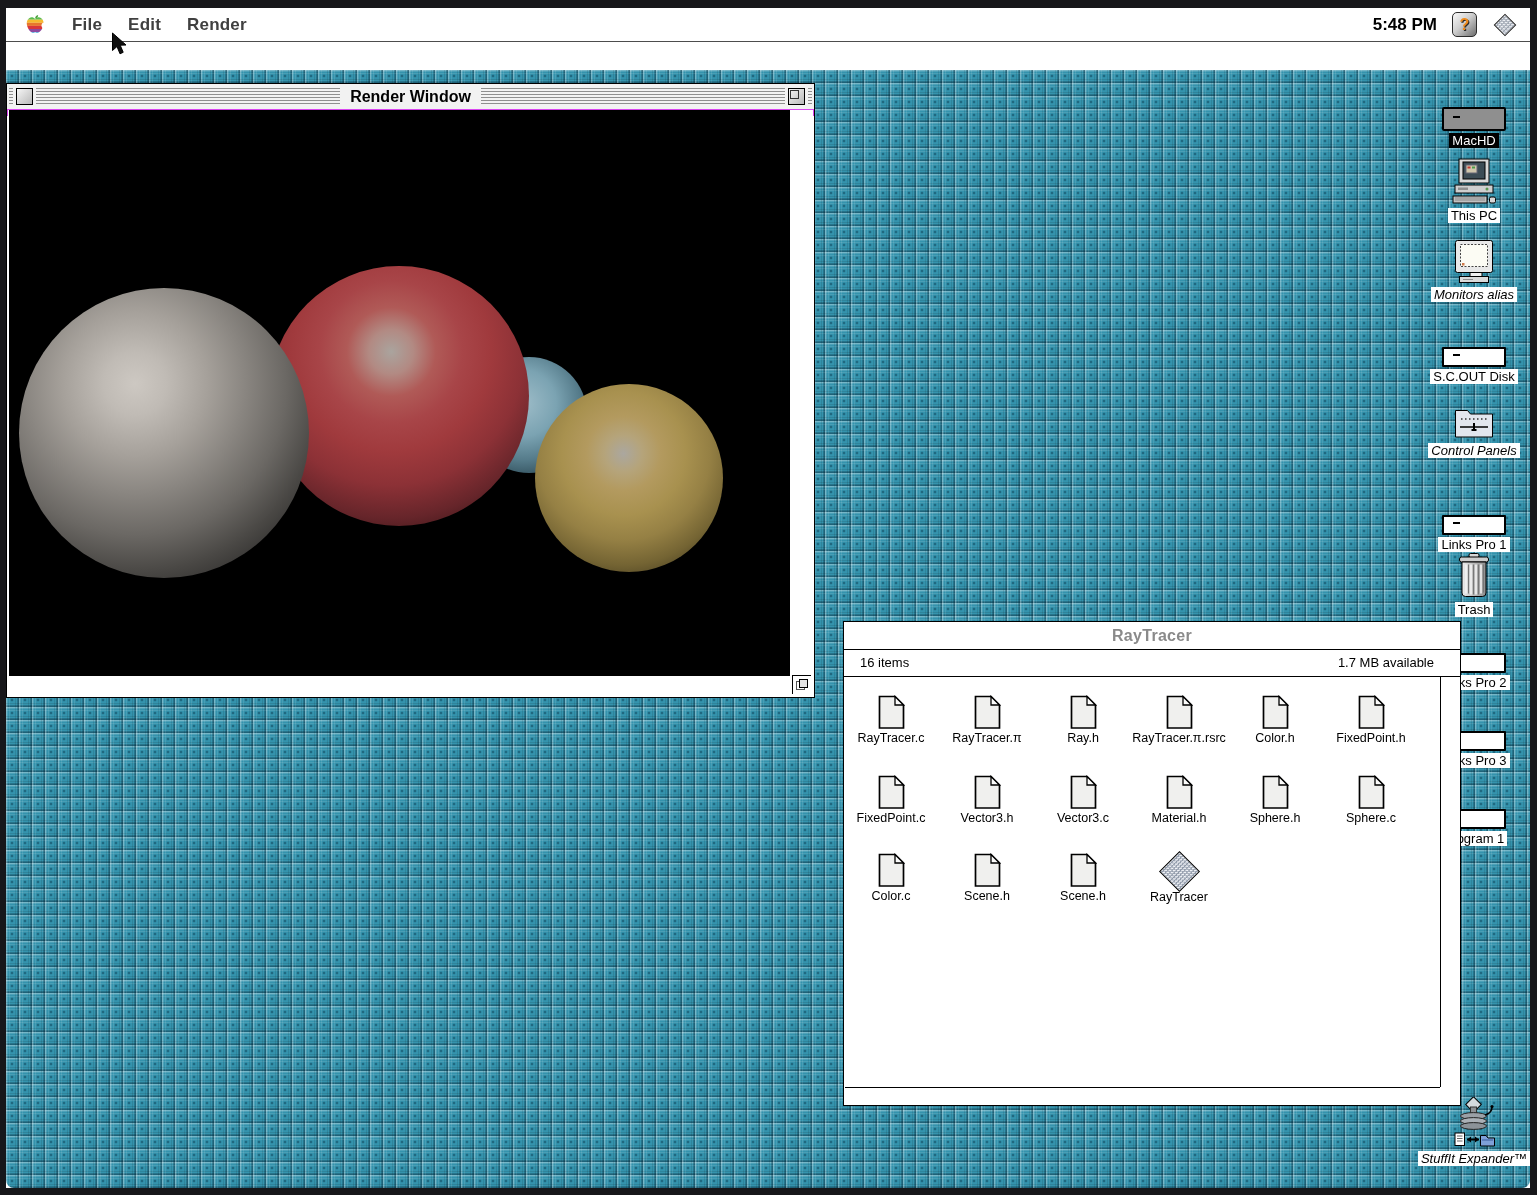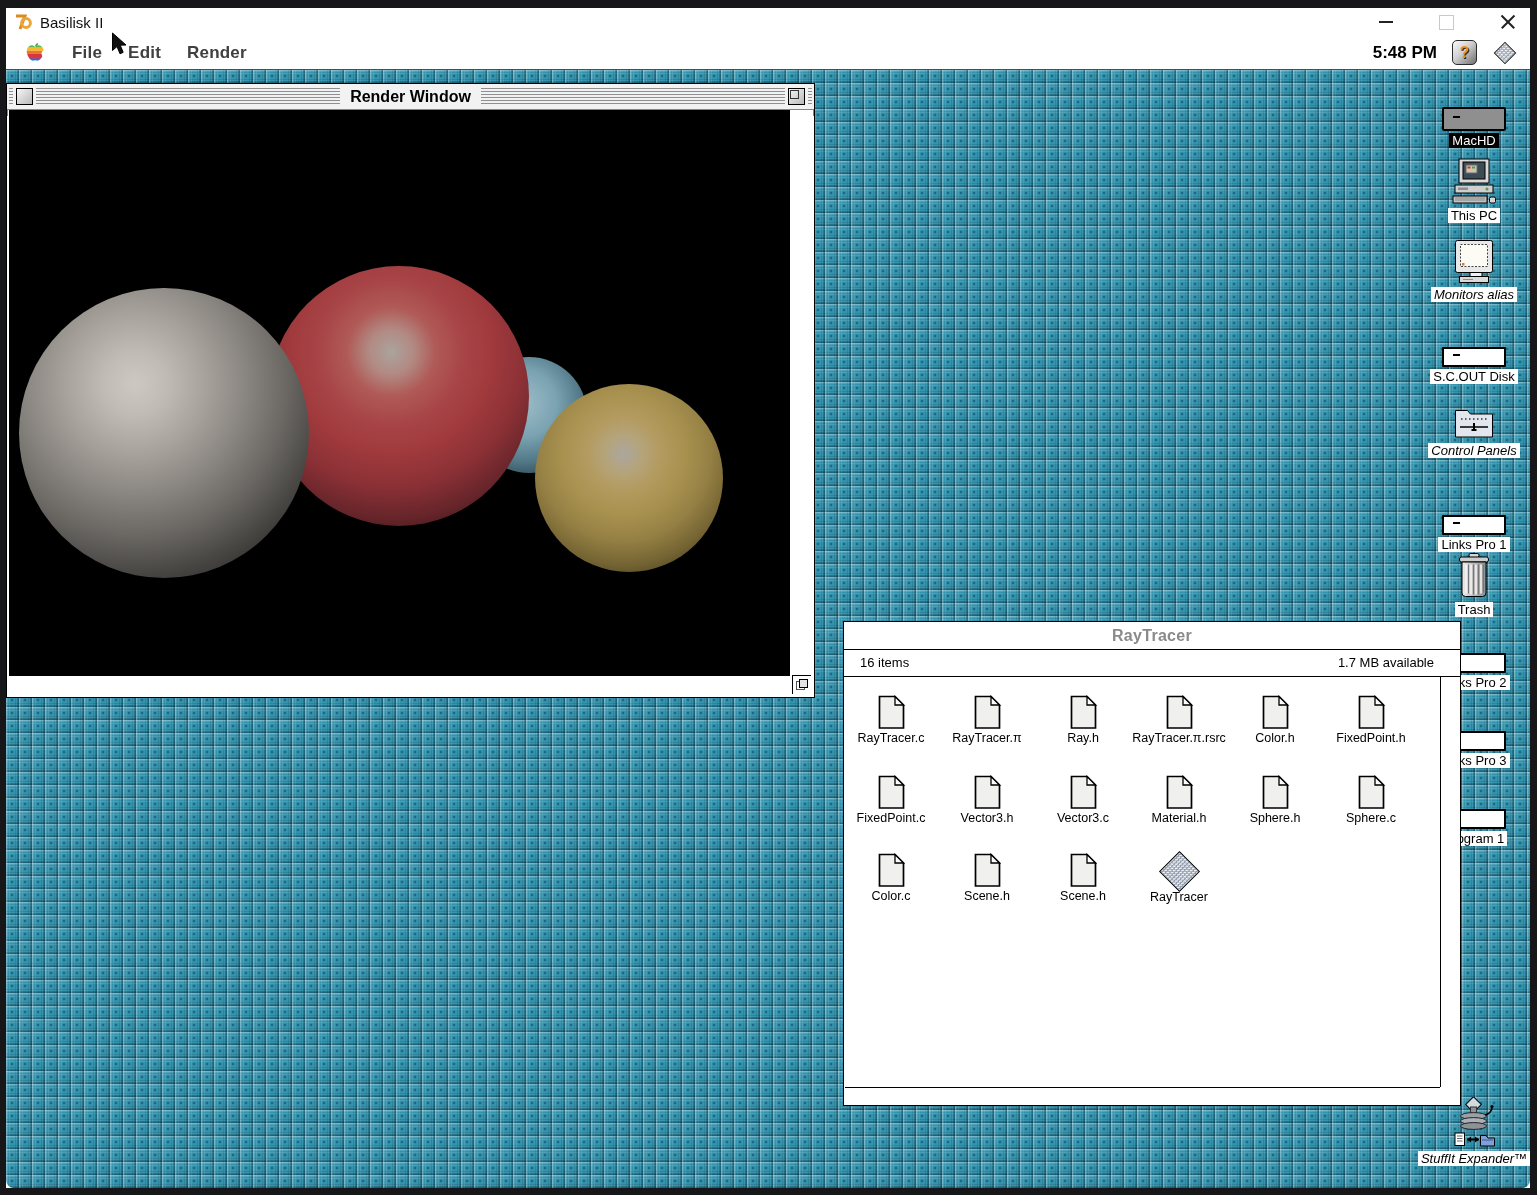--- a/index.html
+++ b/index.html
@@ -90,32 +90,20 @@
   .art-disk:after{content:"";position:absolute;left:9px;top:5px;width:7px;height:2px;background:#000;}
   
   .cursor{position:absolute;z-index:50;}
 </style>
 </head>
 <body>
 
 <div id="screen">
   <div class="win">
 
-    <div class="win-tb">
-      <svg class="win-ico" viewBox="0 0 18 18">
-        <path d="M2 3 h9 l-5 13" stroke="#d98a20" stroke-width="3" fill="none"></path>
-        <circle cx="12" cy="10" r="4.4" fill="none" stroke="#eaa63d" stroke-width="3"></circle>
-      </svg>
-      <span class="win-title">Basilisk II</span>
-      <div class="win-btns">
-        <div class="btn-min"></div>
-        <div class="btn-max"></div>
-        <div class="btn-close"></div>
-      </div>
-    </div>
 
     <div class="menubar">
       <div class="menu-items">
         <svg width="22" height="26" viewBox="0 0 22 26">
           <defs>
               <clipPath id="applec">
             <path d="M11.2 7.2 c1.4-1.9 3.9-2.4 5.7-1.3 c2.7 1.6 3.5 5.4 2 9.1 c-1.2 3-3.4 5.8-5.8 5.8 c-1 0-1.5-.5-1.9-.5 c-.4 0-.9.5-1.9.5 c-2.4 0-4.6-2.8-5.8-5.8 c-1.5-3.7-.7-7.5 2-9.1 c1.8-1.1 4.3-.6 5.7 1.3 z"></path>
           </clipPath>
             </defs>
           <g clip-path="url(#applec)">

